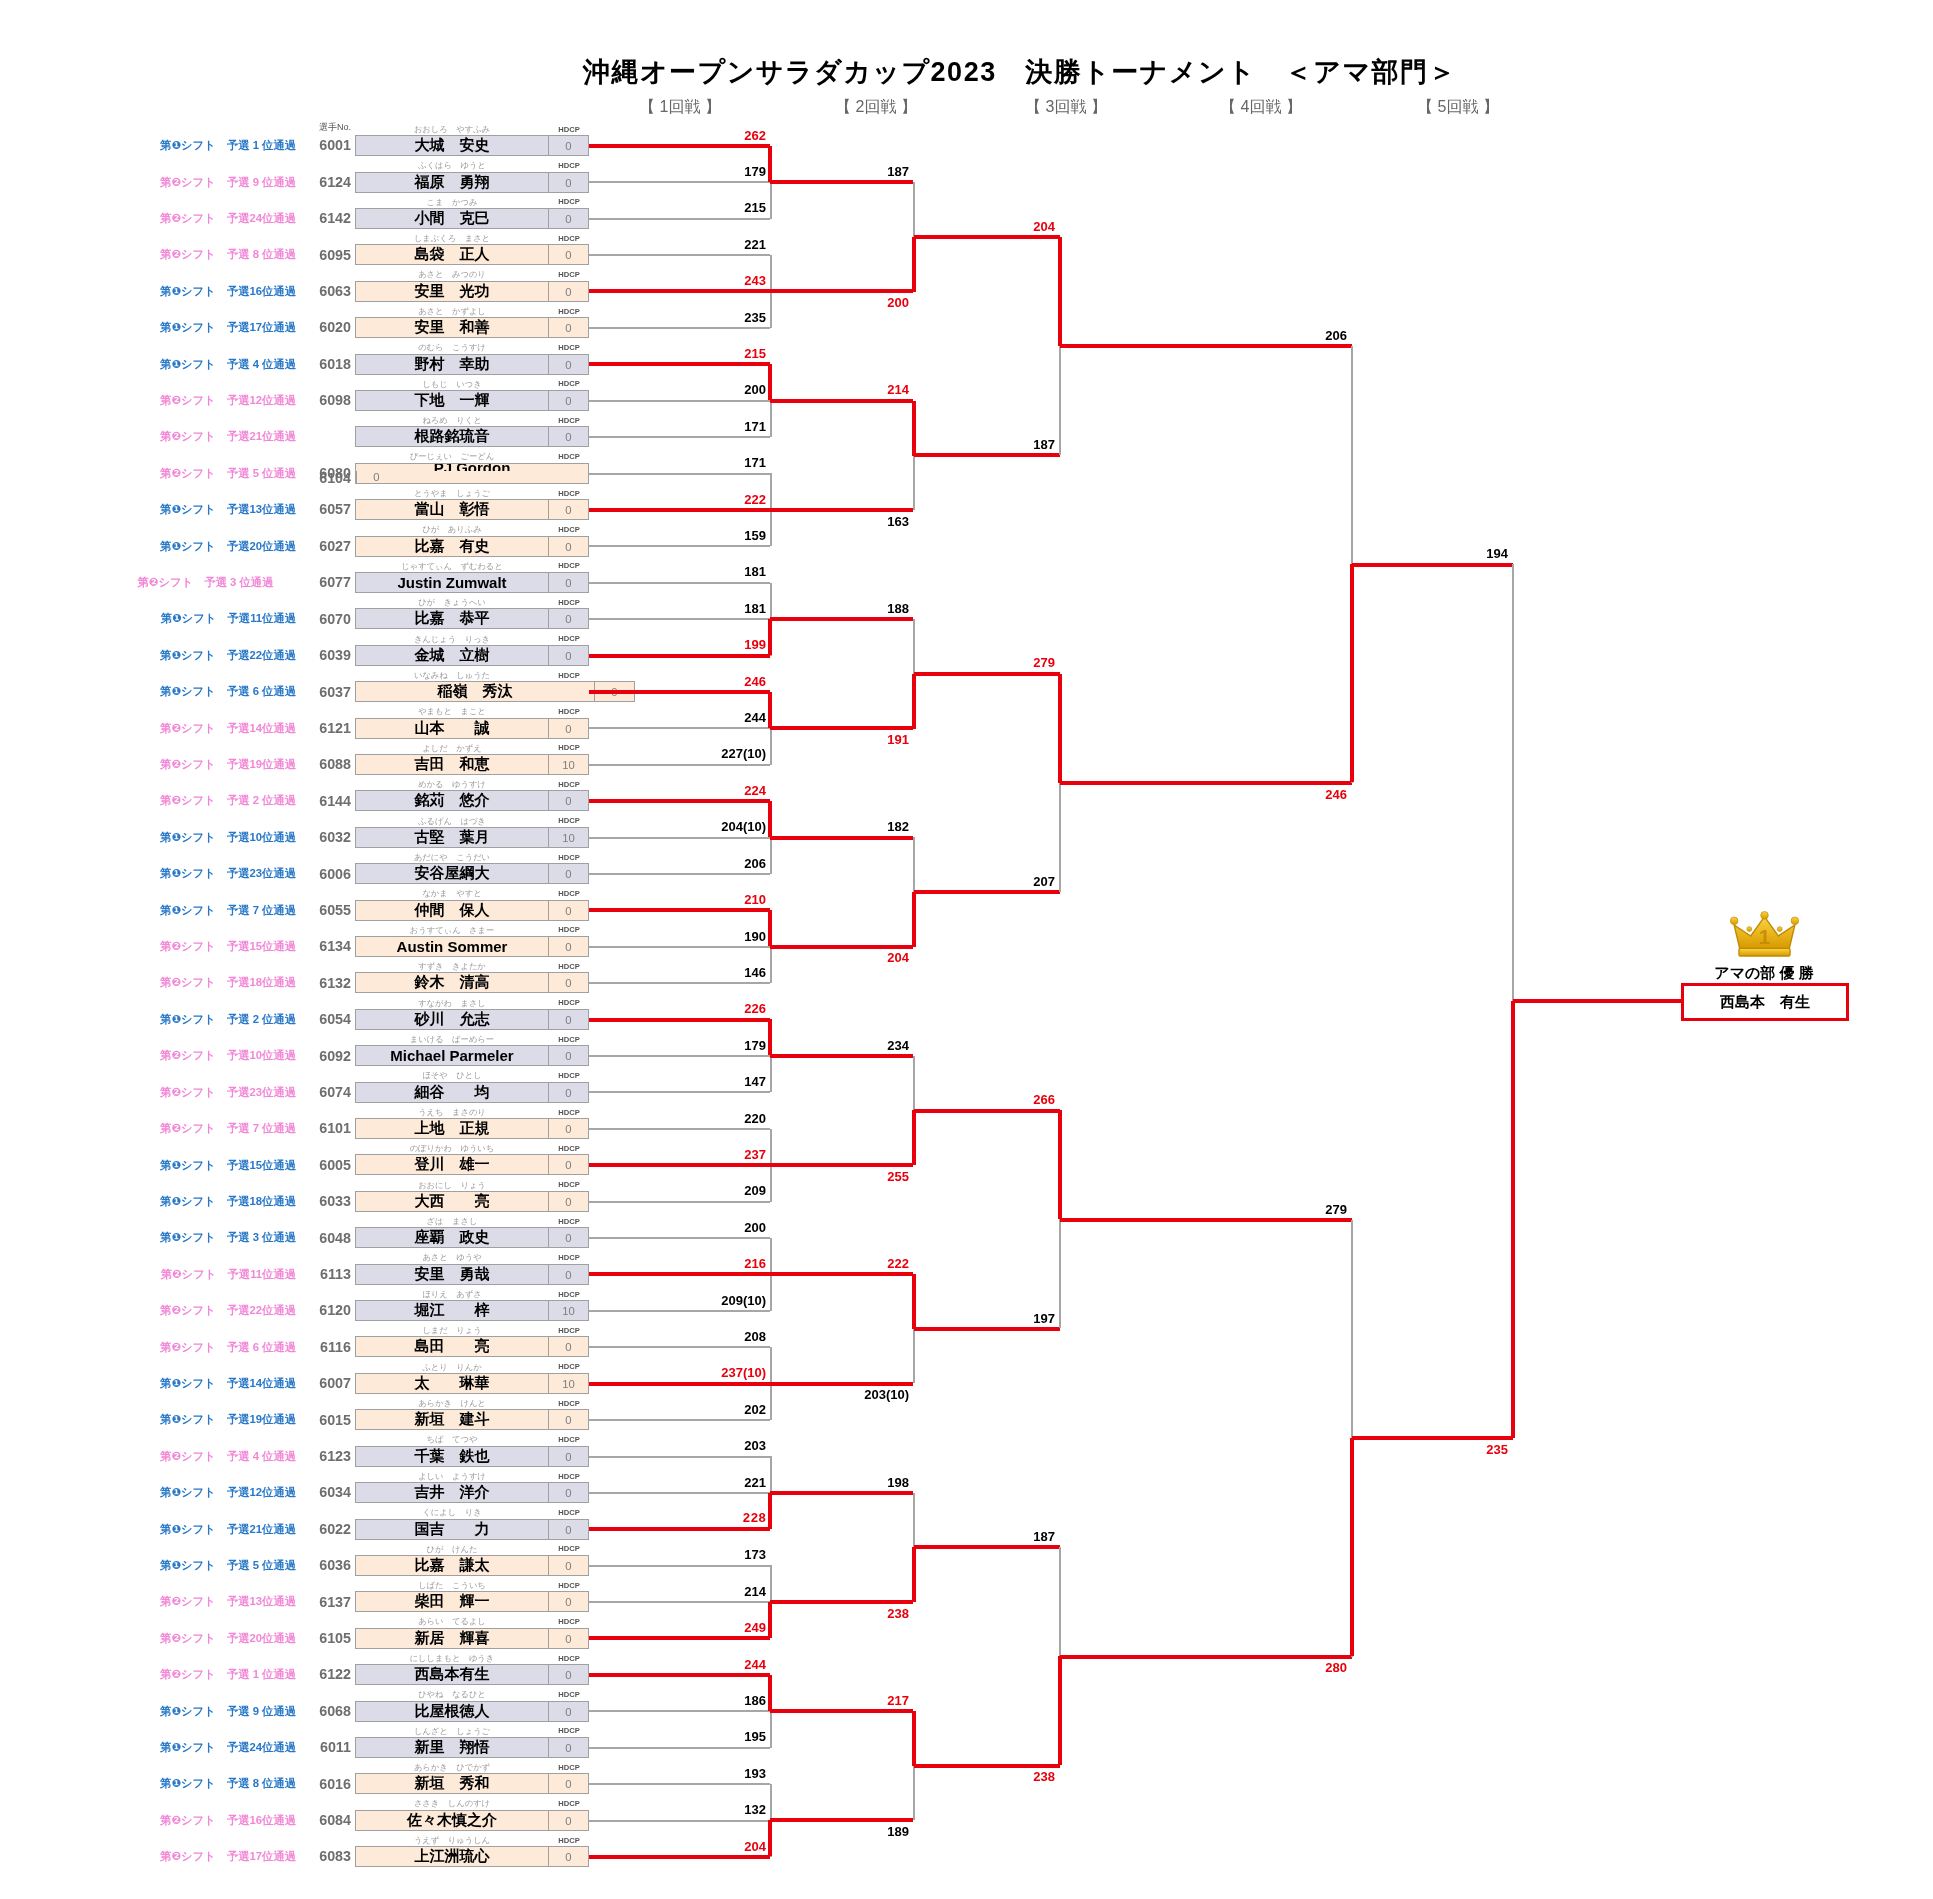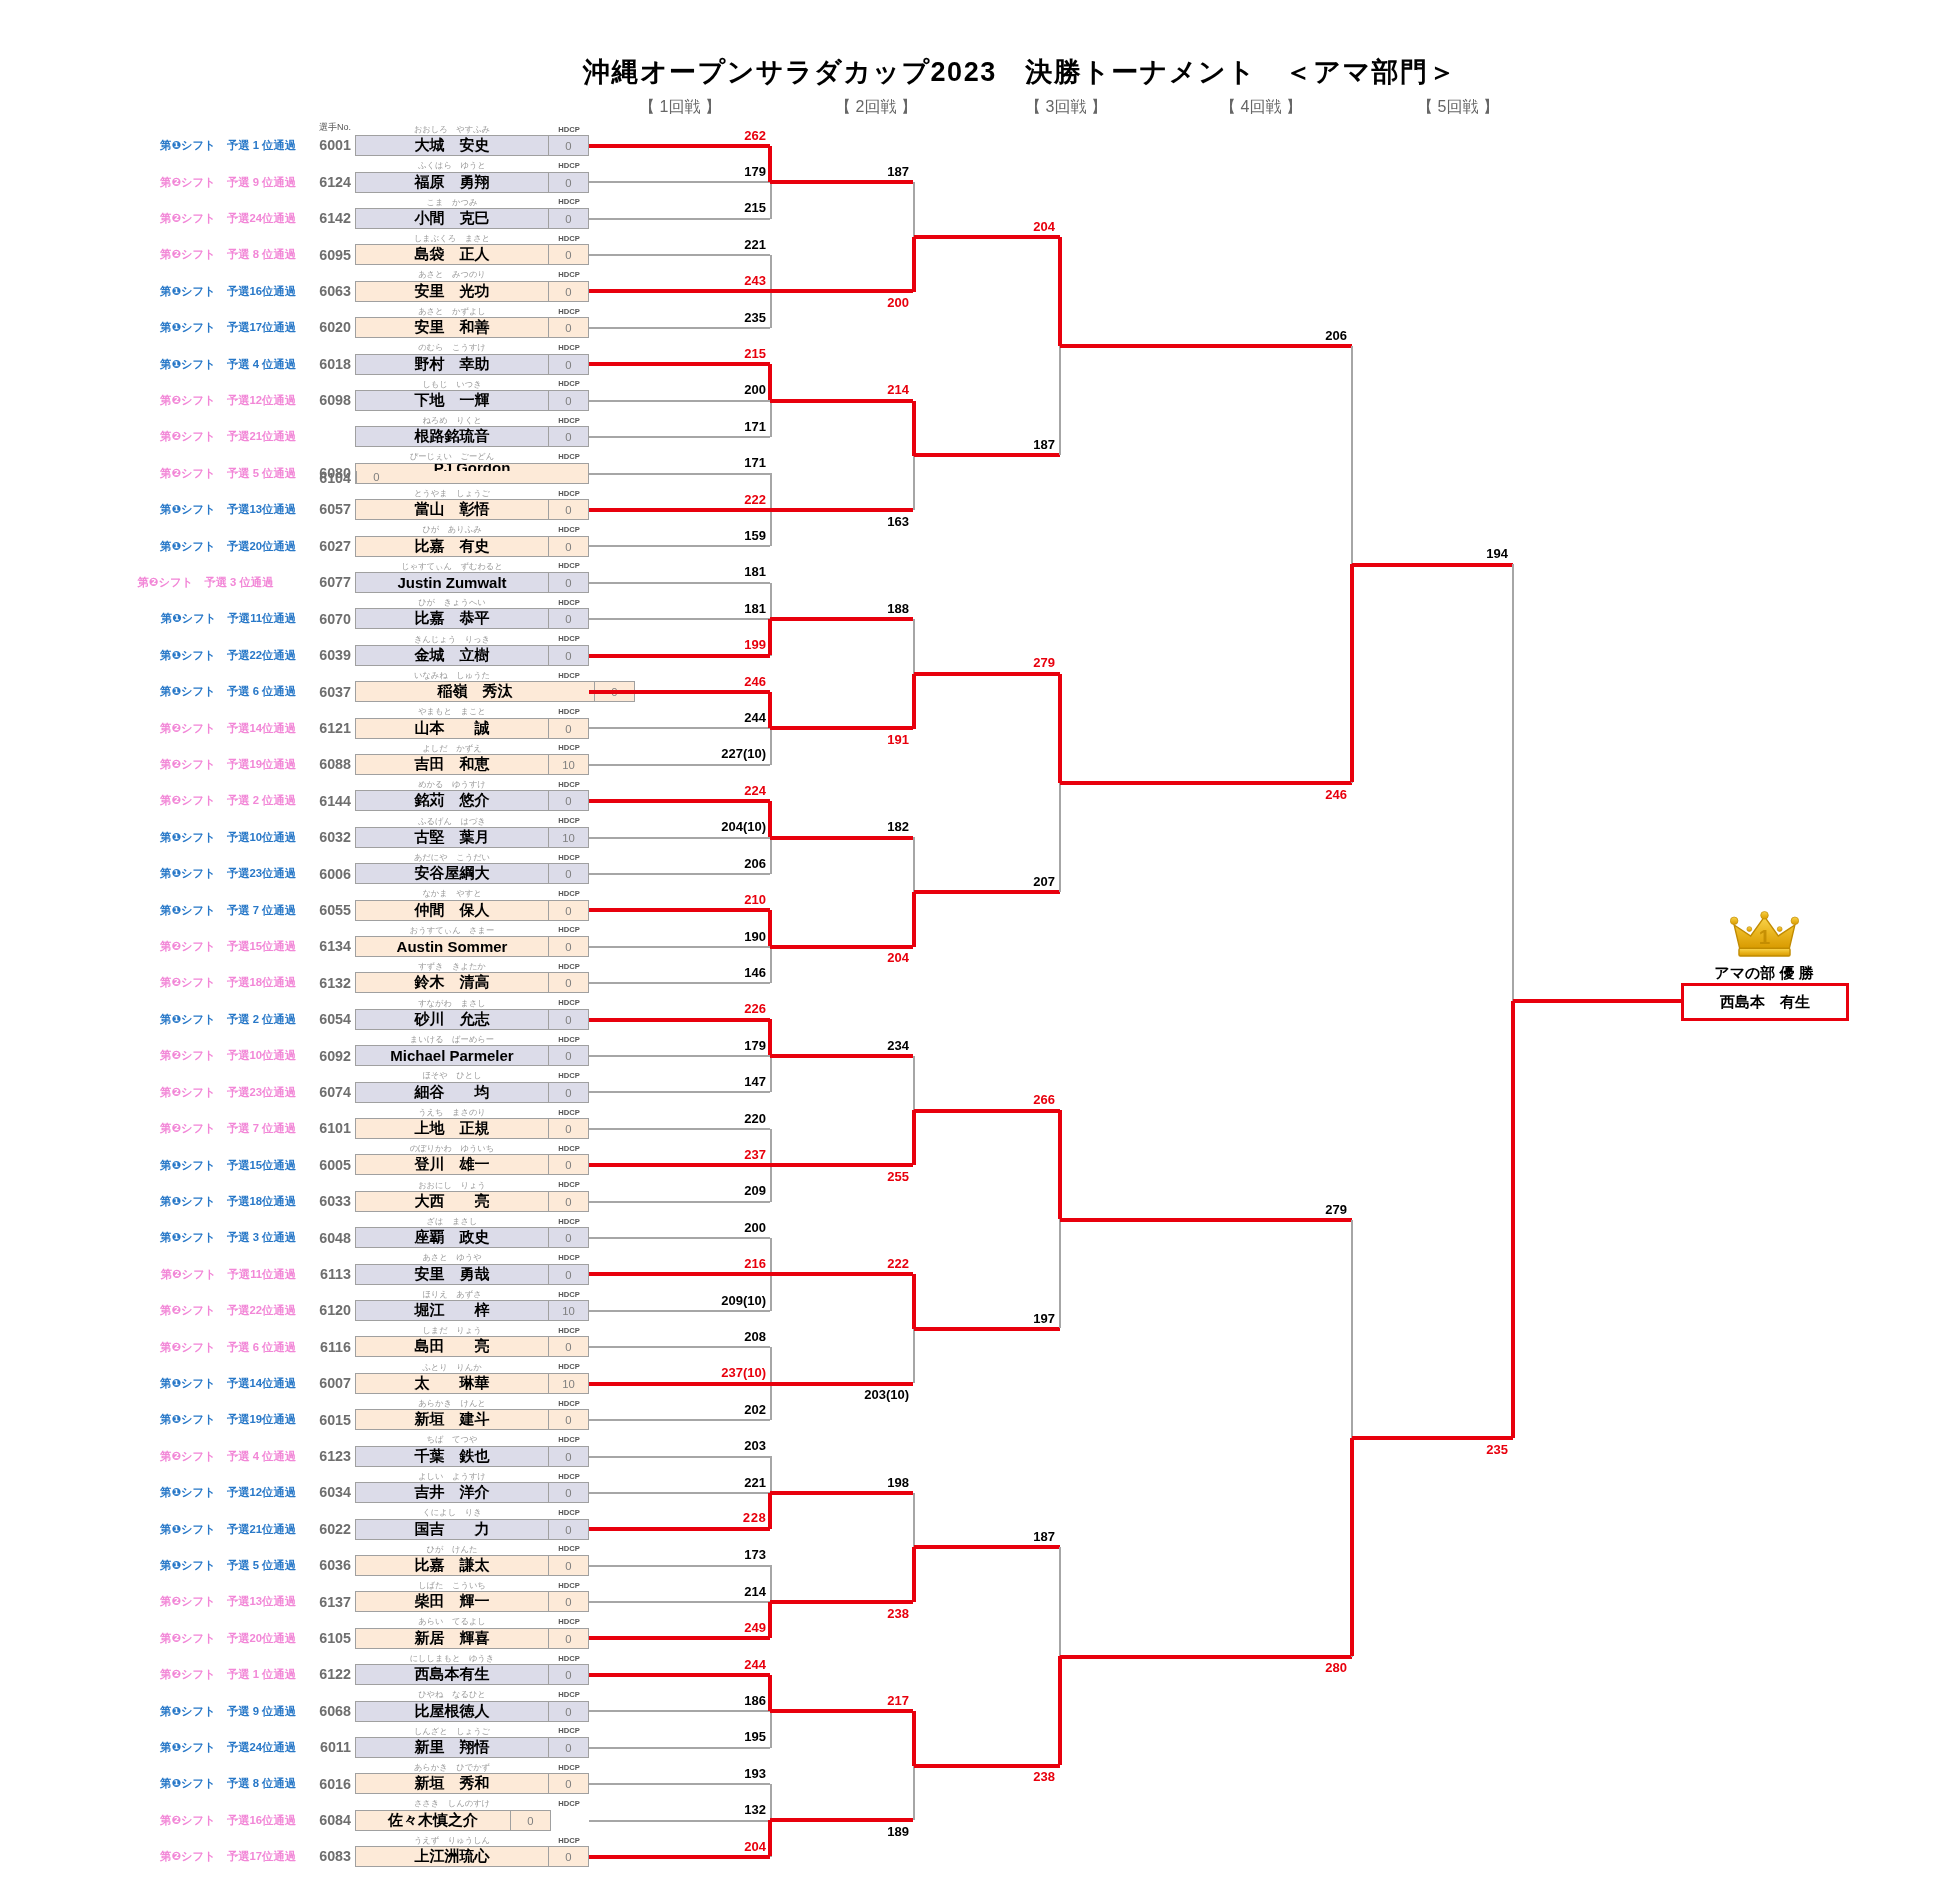--- a/index.html
+++ b/index.html
@@ -403,21 +403,21 @@
       <div class="furigana abs" style="left: 452px; top: 1762px;">あらかき　ひでかず</div>
       <div class="hdcp-hdr abs" style="left: 569px; top: 1763px;">HDCP</div>
       <div class="player-box abs" style="left: 355px; top: 1773px; width: 234px; height: 21px; background: rgb(253, 234, 216);">
         <div class="pname">新垣　秀和</div>
         <div class="phdcp">0</div>
       </div>
       <div class="shift-label abs" style="left: 115px; top: 1813px; color: rgb(242, 135, 215);">第❷シフト　予選16位通過</div>
       <div class="player-no abs" style="left: 298px; top: 1812px;">6084</div>
       <div class="furigana abs" style="left: 452px; top: 1798px;">ささき　しんのすけ</div>
       <div class="hdcp-hdr abs" style="left: 569px; top: 1799px;">HDCP</div>
-      <div class="player-box abs" style="left: 355px; top: 1810px; width: 196px; height: 21px; background: rgb(253, 234, 216);">
+      <div class="player-box abs" style="left: 355px; top: 1810px; width: 234px; height: 21px; background: rgb(253, 234, 216);">
         <div class="pname">佐々木慎之介</div>
         <div class="phdcp">0</div>
       </div>
       <div class="shift-label abs" style="left: 115px; top: 1849px; color: rgb(242, 135, 215);">第❷シフト　予選17位通過</div>
       <div class="player-no abs" style="left: 298px; top: 1848px;">6083</div>
       <div class="furigana abs" style="left: 452px; top: 1835px;">うえず　りゅうしん</div>
       <div class="hdcp-hdr abs" style="left: 569px; top: 1836px;">HDCP</div>
       <div class="player-box abs" style="left: 355px; top: 1846px; width: 234px; height: 21px; background: rgb(253, 234, 216);">
         <div class="pname">上江洲琉心</div>
         <div class="phdcp">0</div>

